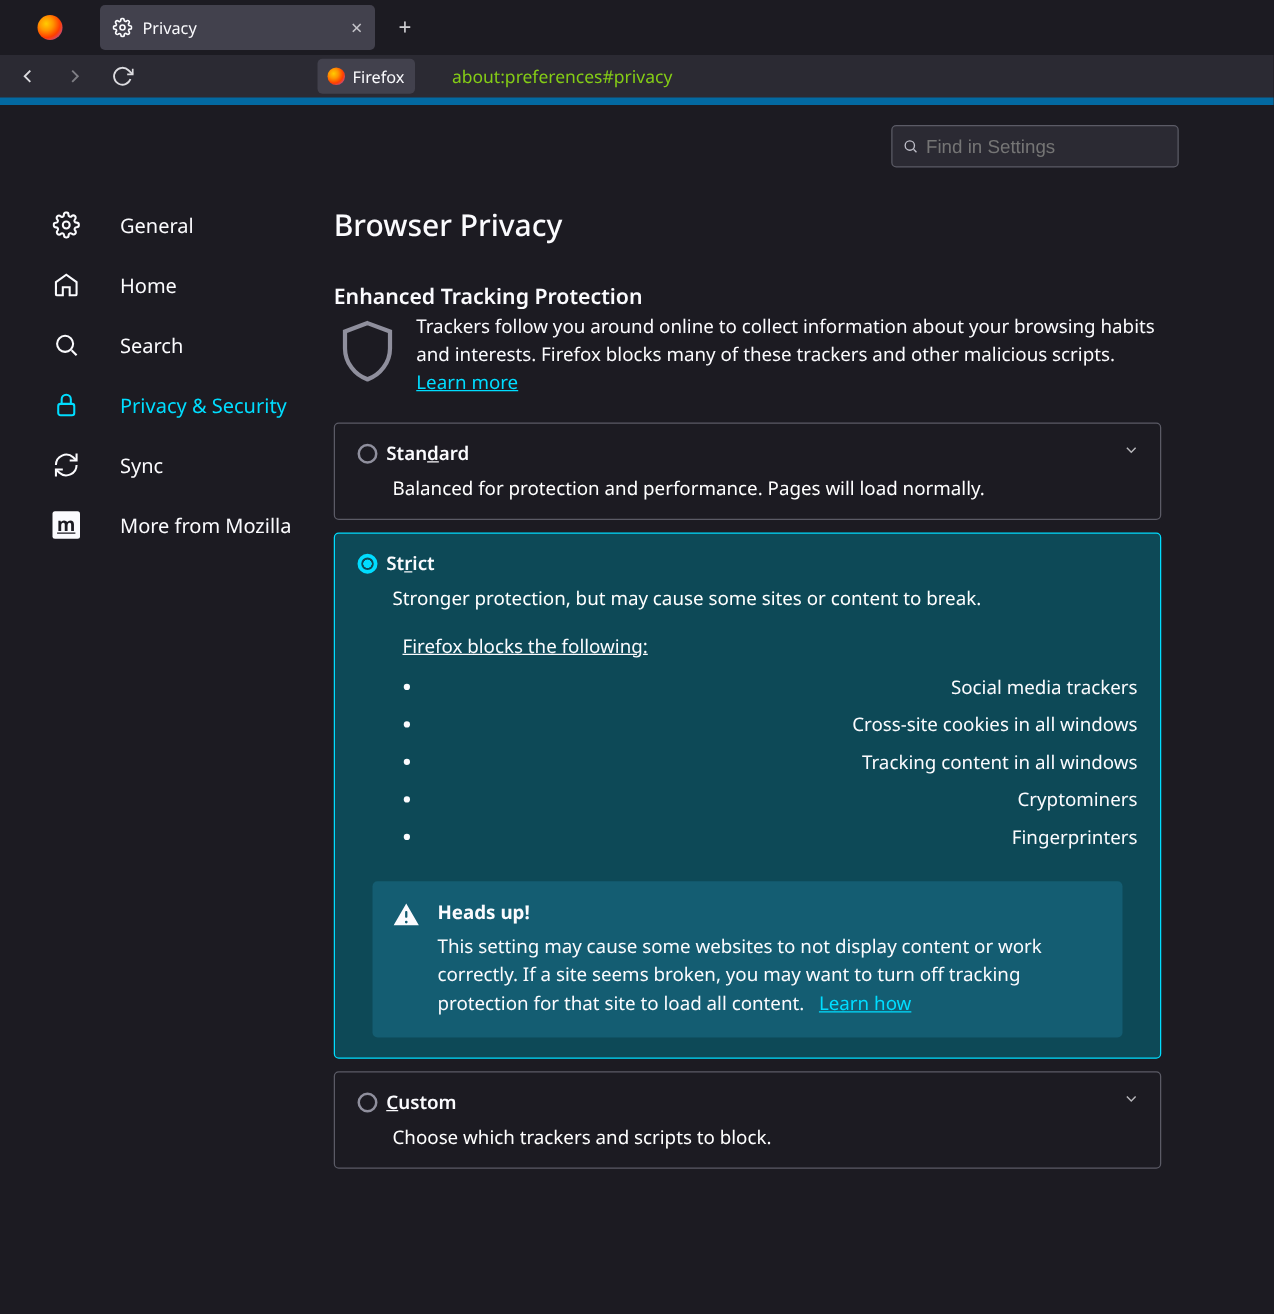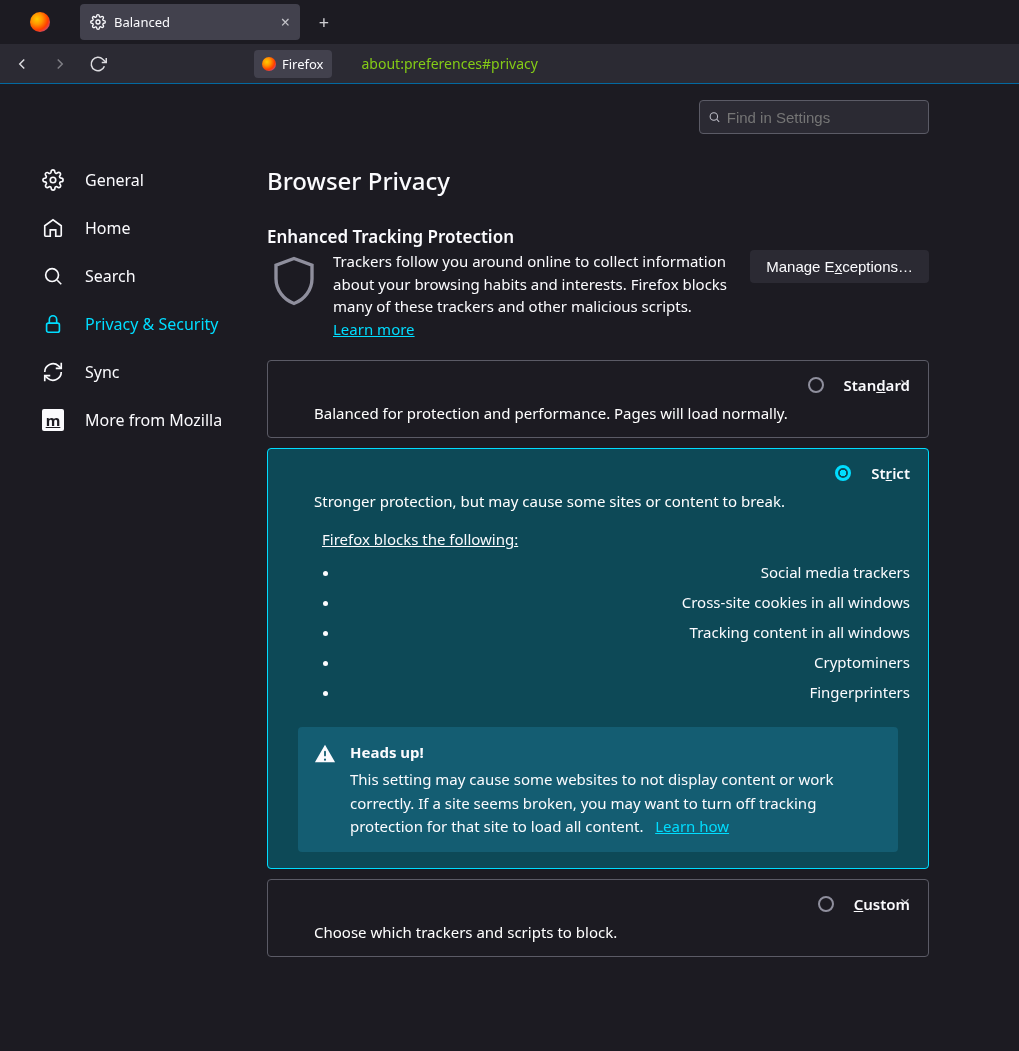--- a/index.html
+++ b/index.html
@@ -55,21 +55,21 @@
 }
 
 
 .toolbar {
   height: 40px;
   background: #2b2a33;
   display: flex;
   align-items: center;
   padding: 0 10px;
   gap: 14px;
-  border-bottom: 1px solid #0369a1;
+  border-bottom: 6px solid #0369a1;
 }
 .nav-btn {
   width: 24px; height: 24px;
   display: flex; align-items: center; justify-content: center;
   opacity: 0.85;
 }
 .nav-btn.dim { opacity: 0.4; }
 .urlbox {
   margin-left: 130px;
   height: 30px;
@@ -98,21 +98,21 @@
 .content {
   display: flex;
   height: calc(100% - 84px);
   background: #1c1b22;
 }
 
 
 .topbar {
   position: absolute;
   top: 100px;
-  right: 90px;
+  right: 76px;
 }
 .searchbox {
   width: 230px;
   height: 34px;
   background: #2b2a33;
   border: 1px solid #5b5b66;
   border-radius: 4px;
   display: flex;
   align-items: center;
   padding: 0 8px;
@@ -128,21 +128,21 @@
 }
 
 
 .sidebar {
   width: 245px;
   padding: 72px 0 0 42px;
 }
 .sidebar-item {
   display: flex;
   align-items: center;
-  gap: 21px;
+  gap: 32px;
   height: 48px;
   font-size: 16px;
   cursor: pointer;
   color: #fbfbfe;
 }
 .sidebar-item.active { color: #00ddff; }
 .sidebar-item svg { width: 22px; height: 22px; }
 .mfm-box {
   width: 22px; height: 22px;
   background: #fbfbfe;
@@ -192,22 +192,21 @@
   padding: 14px 18px;
   position: relative;
 }
 .option.selected {
   border-color: #00ddff;
   background: #0d4957;
 }
 .opt-head {
   display: flex;
   align-items: center;
-  gap: 20px;
-  justify-content: flex-end;
+  gap: 7px;
 }
 .radio {
   width: 16px; height: 16px;
   border: 2px solid #8f8f9d;
   border-radius: 50%;
   flex-shrink: 0;
 }
 .radio.checked {
   border-color: #00ddff;
   background: radial-gradient(circle, #00ddff 45%, transparent 50%);
@@ -254,21 +253,21 @@
 
 <div class="tabbar">
   <div class="ff-logo">
     <div class="ff-logo-circle"></div>
   </div>
   <div class="tab">
     <svg class="gear-icon" viewBox="0 0 24 24" fill="none" stroke="#fbfbfe" stroke-width="2">
         <circle cx="12" cy="12" r="3"></circle>
         <path d="M19.4 15a1.65 1.65 0 0 0 .33 1.82l.06.06a2 2 0 1 1-2.83 2.83l-.06-.06a1.65 1.65 0 0 0-1.82-.33 1.65 1.65 0 0 0-1 1.51V21a2 2 0 0 1-4 0v-.09a1.65 1.65 0 0 0-1-1.51 1.65 1.65 0 0 0-1.82.33l-.06.06a2 2 0 1 1-2.83-2.83l.06-.06a1.65 1.65 0 0 0 .33-1.82 1.65 1.65 0 0 0-1.51-1H3a2 2 0 0 1 0-4h.09a1.65 1.65 0 0 0 1.51-1 1.65 1.65 0 0 0-.33-1.82l-.06-.06a2 2 0 1 1 2.83-2.83l.06.06a1.65 1.65 0 0 0 1.82.33h0a1.65 1.65 0 0 0 1-1.51V3a2 2 0 0 1 4 0v.09a1.65 1.65 0 0 0 1 1.51h0a1.65 1.65 0 0 0 1.82-.33l.06-.06a2 2 0 1 1 2.83 2.83l-.06.06a1.65 1.65 0 0 0-.33 1.82v0a1.65 1.65 0 0 0 1.51 1H21a2 2 0 0 1 0 4h-.09a1.65 1.65 0 0 0-1.51 1z"></path>
       </svg>
-    <span class="tab-title">Balanced</span>
+    <span class="tab-title">Privacy</span>
     <span class="tab-close">×</span>
   </div>
   <div class="newtab">+</div>
 </div>
 
 <div class="toolbar">
   <div class="nav-btn">
     <svg width="18" height="18" viewBox="0 0 24 24" fill="none" stroke="#fbfbfe" stroke-width="2">
         <path d="M15 18l-6-6 6-6"></path>
       </svg>
@@ -352,21 +351,20 @@
     <h2>Enhanced Tracking Protection</h2>
 
     <div class="etp-row">
       <svg class="shield-big" viewBox="0 0 24 24" fill="none" stroke="#8f8f9d" stroke-width="1.5">
           <path d="M12 2l8 3v6c0 5-3.5 9.5-8 11-4.5-1.5-8-6-8-11V5l8-3z"></path>
         </svg>
       <div class="etp-desc">
         <div>Trackers follow you around online to collect information about your browsing habits and interests. Firefox blocks many of these trackers and other malicious scripts.</div>
         <a class="learn-link">Learn more</a>
       </div>
-      <button class="btn"><span>Manage E</span><span class="access-u">x</span><span>ceptions…</span></button>
     </div>
 
     <div class="option">
       <div class="opt-head">
         <div class="radio"></div>
         <div class="opt-title"><span>Stan</span><span class="access-u">d</span><span>ard</span></div>
       </div>
       <div class="opt-desc">Balanced for protection and performance. Pages will load normally.</div>
       <svg class="chev" width="14" height="14" viewBox="0 0 24 24" fill="none" stroke="#fbfbfe" stroke-width="2">
           <path d="M6 9l6 6 6-6"></path>

